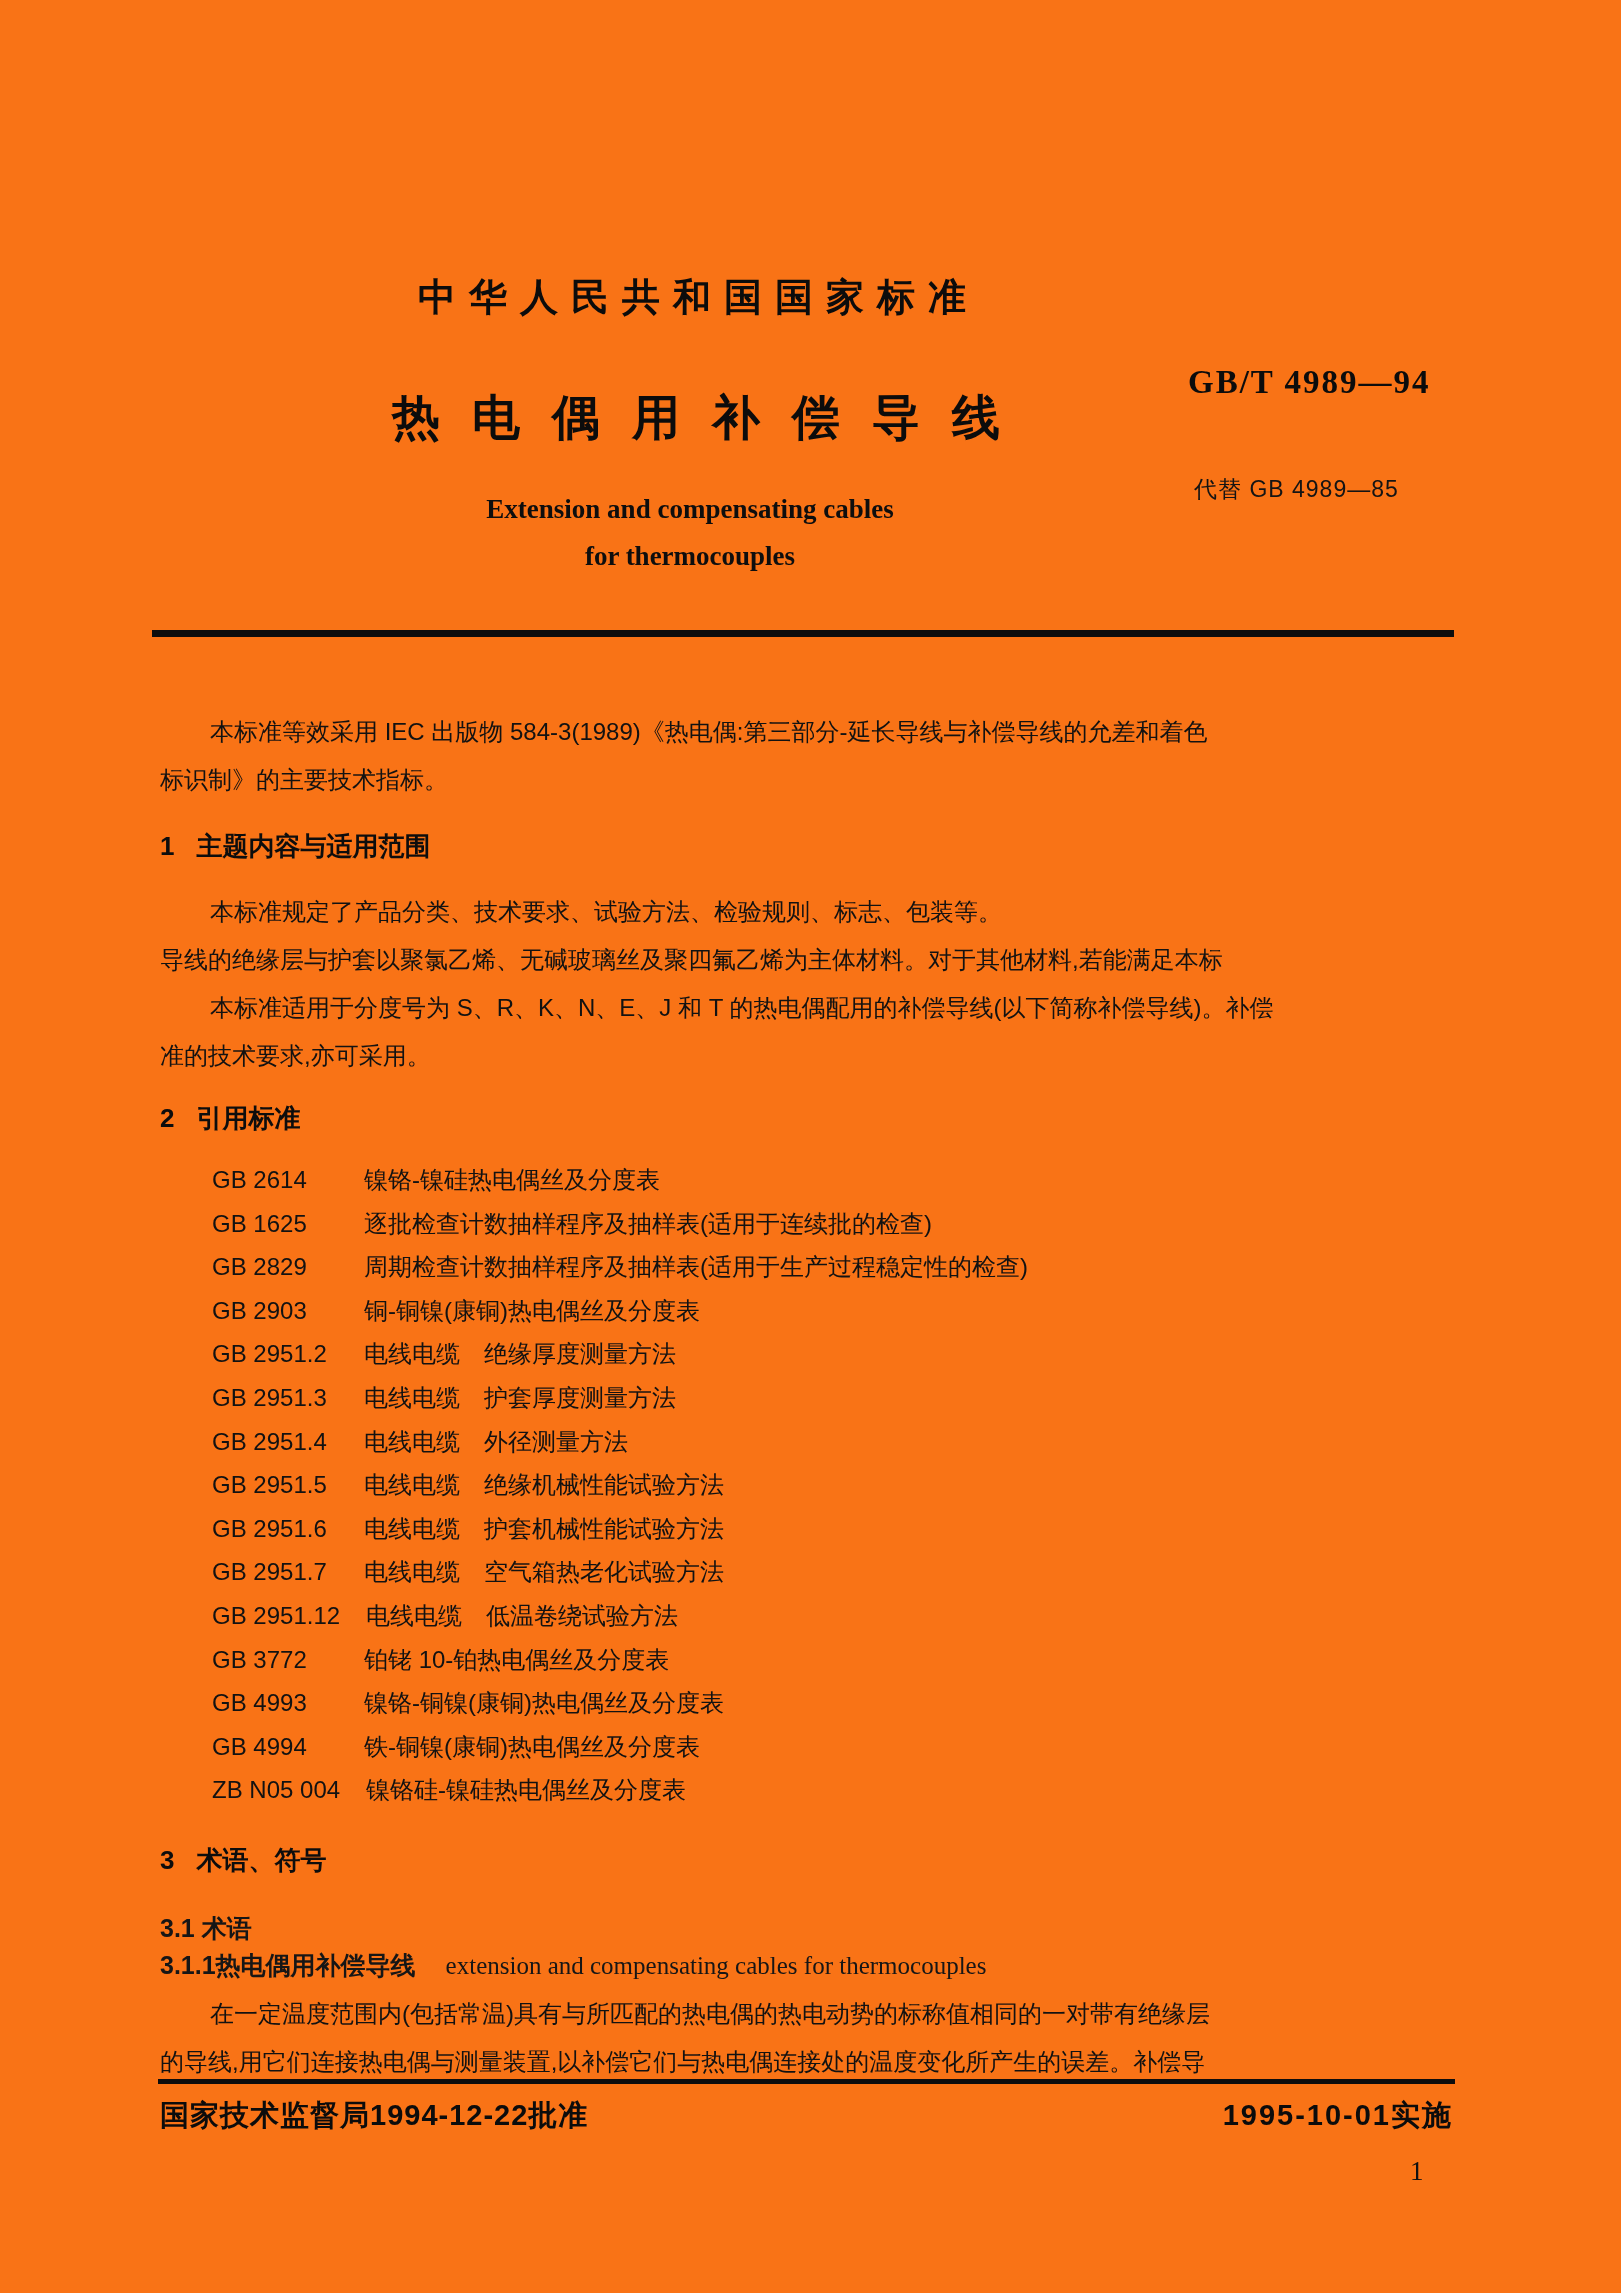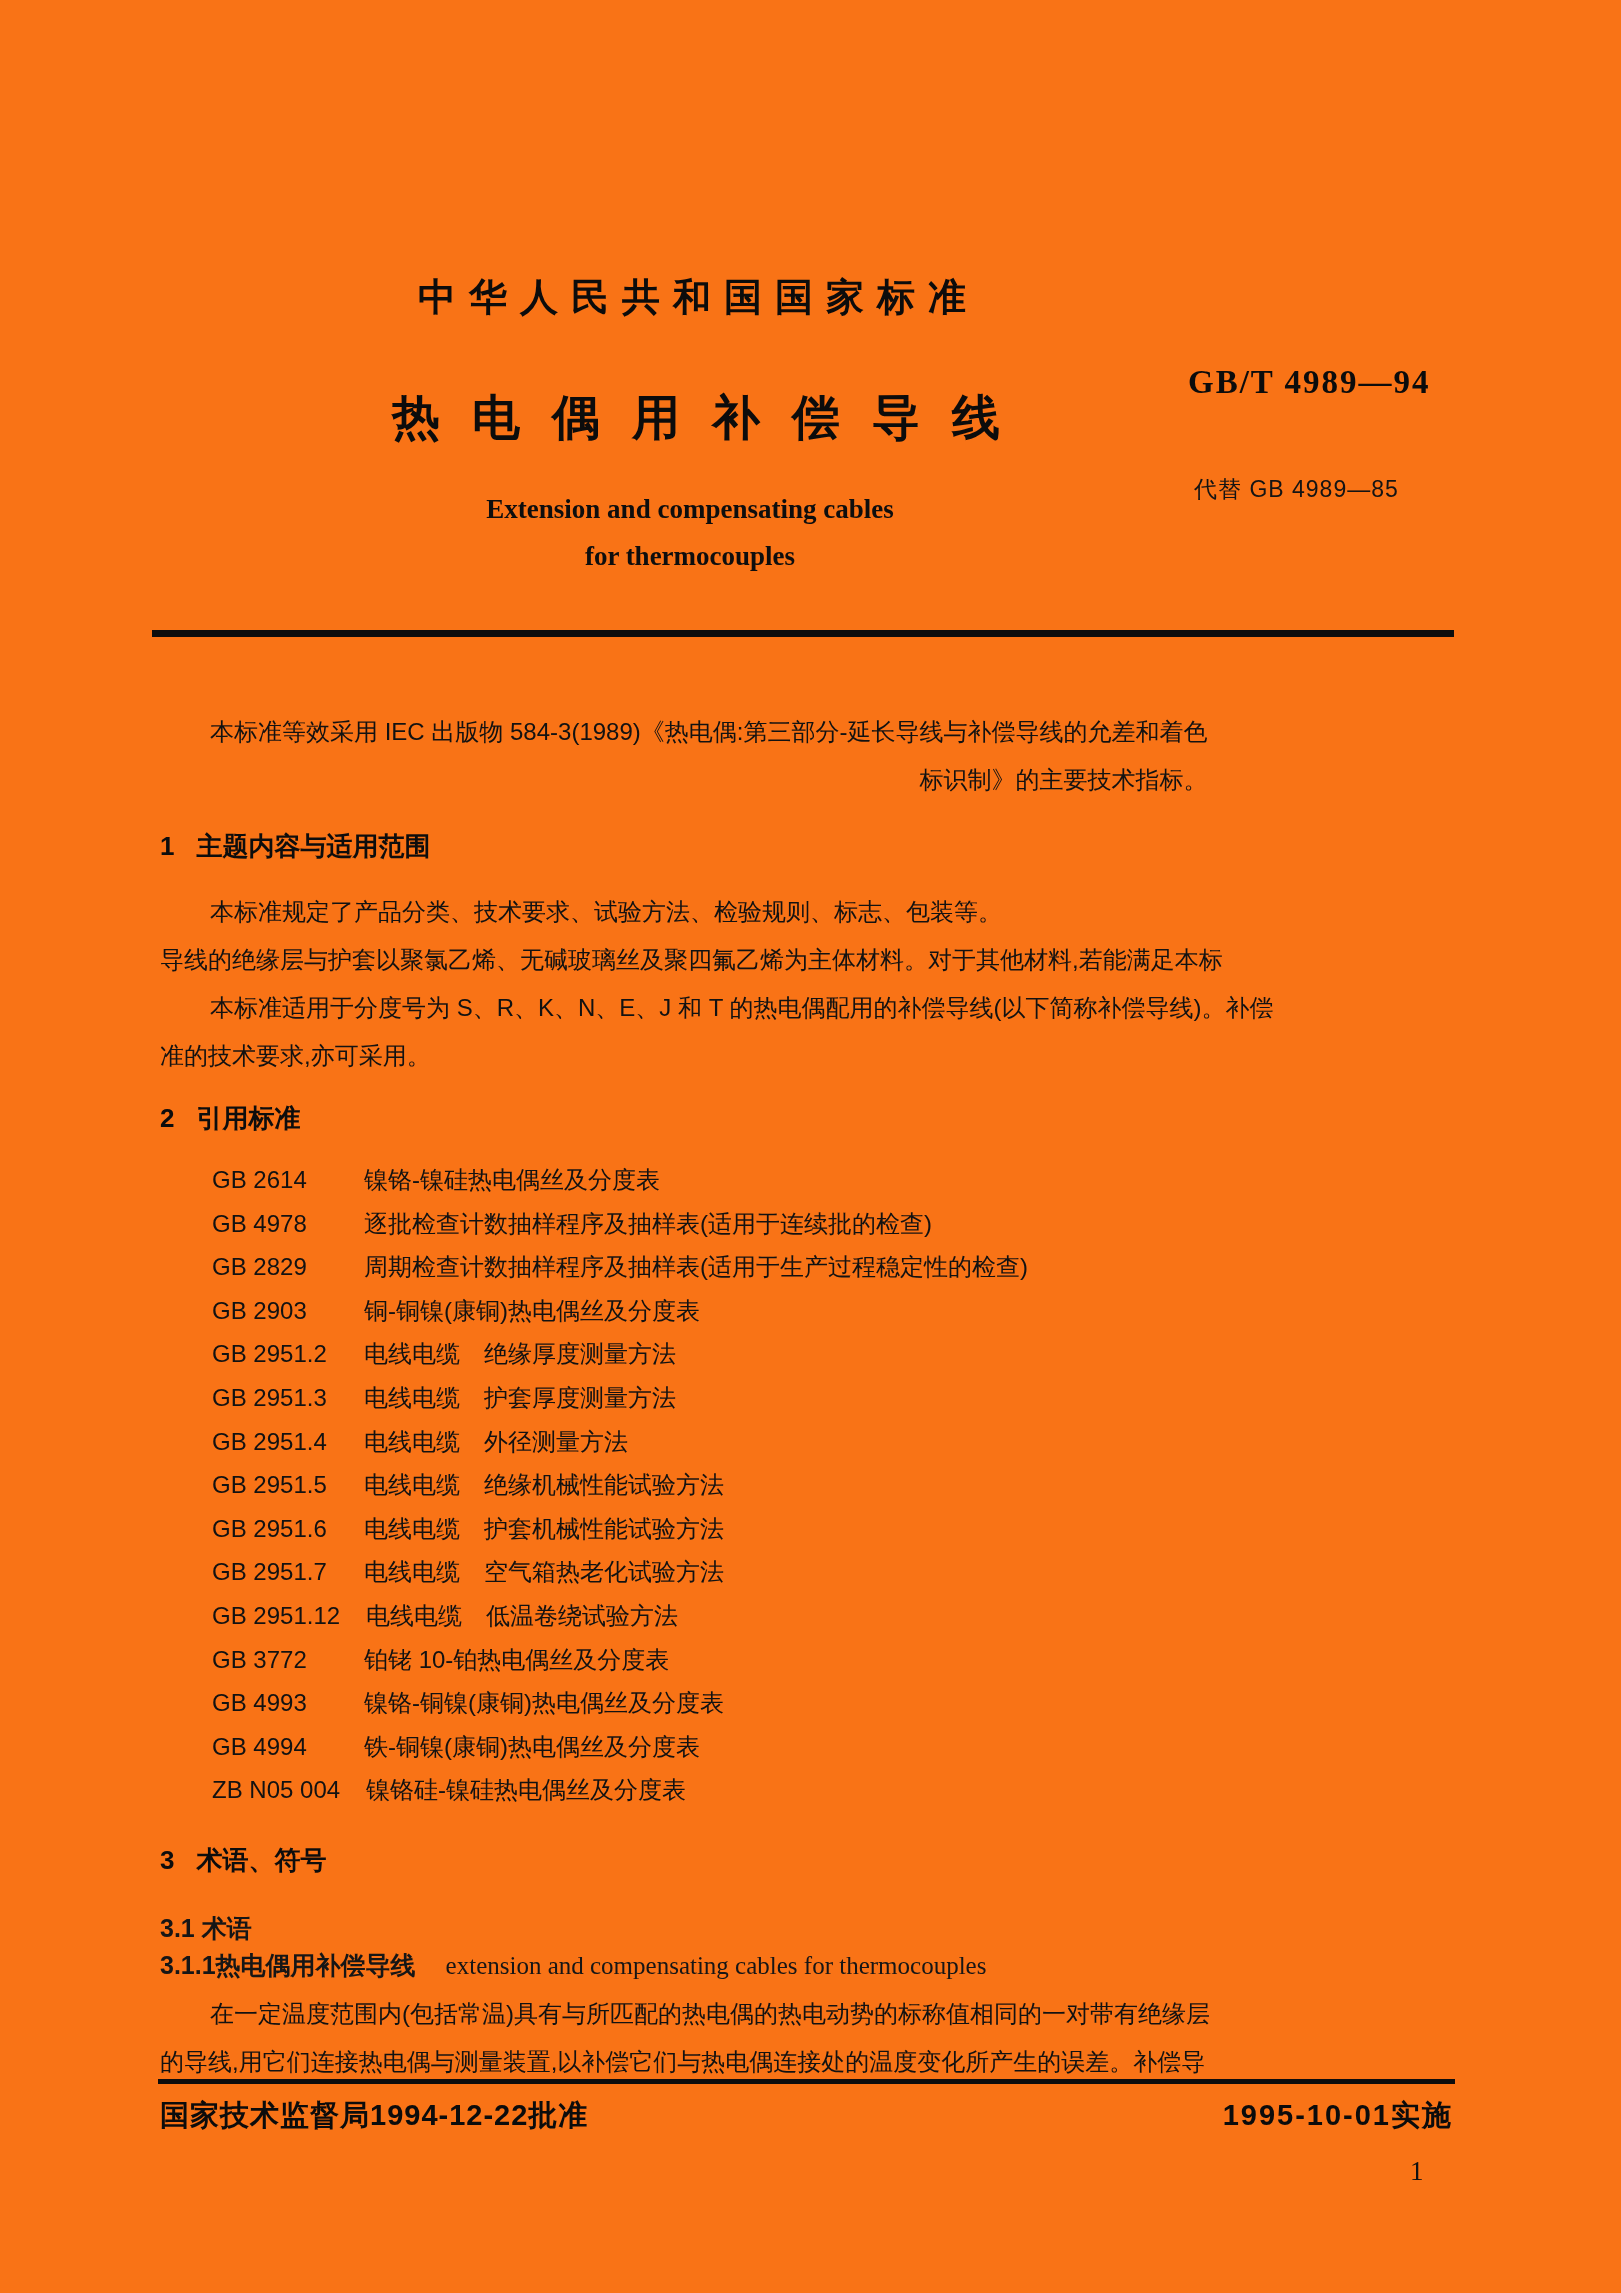--- a/index.html
+++ b/index.html
@@ -55,21 +55,21 @@
   .rule-top {
     position: absolute;
     top: 630px; left: 152px; width: 1302px; height: 7px;
     background: #0d0d0d;
   }
 
   
   .body-line { font-size: 24px; line-height: 48px; color: #121212; }
   .indent { padding-left: 50px; }
 
-  .foreword { top: 708px; left: 160px; text-align: right; }
+  .foreword { top: 708px; left: 160px; }
   .h-num { display: inline-block; margin-right: 22px; }
   .heading {
     font-size: 26px; font-weight: bold; color: #0d0d0d;
     line-height: 48px;
   }
   .h1 { top: 822px; left: 160px; }
   .p1 { top: 888px; left: 160px; }
   .p2 { top: 936px; left: 160px; }
   .h2 { top: 1094px; left: 160px; }
 
@@ -146,21 +146,21 @@
     <div class="body-line indent">本标准适用于分度号为 S、R、K、N、E、J 和 T 的热电偶配用的补偿导线(以下简称补偿导线)。补偿</div>
     <div class="body-line">准的技术要求,亦可采用。</div>
   </div>
 
   <div class="abs heading h2">
     <span class="h-num">2</span><span>引用标准</span>
   </div>
 
   <div class="abs refs">
       <div class="ref-item"><span class="ref-code">GB 2614</span><span class="ref-title">镍铬-镍硅热电偶丝及分度表</span></div>
-      <div class="ref-item"><span class="ref-code">GB 4978</span><span class="ref-title">逐批检查计数抽样程序及抽样表(适用于连续批的检查)</span></div>
+      <div class="ref-item"><span class="ref-code">GB 1625</span><span class="ref-title">逐批检查计数抽样程序及抽样表(适用于连续批的检查)</span></div>
       <div class="ref-item"><span class="ref-code">GB 2829</span><span class="ref-title">周期检查计数抽样程序及抽样表(适用于生产过程稳定性的检查)</span></div>
       <div class="ref-item"><span class="ref-code">GB 2903</span><span class="ref-title">铜-铜镍(康铜)热电偶丝及分度表</span></div>
       <div class="ref-item"><span class="ref-code">GB 2951.2</span><span class="ref-title">电线电缆　绝缘厚度测量方法</span></div>
       <div class="ref-item"><span class="ref-code">GB 2951.3</span><span class="ref-title">电线电缆　护套厚度测量方法</span></div>
       <div class="ref-item"><span class="ref-code">GB 2951.4</span><span class="ref-title">电线电缆　外径测量方法</span></div>
       <div class="ref-item"><span class="ref-code">GB 2951.5</span><span class="ref-title">电线电缆　绝缘机械性能试验方法</span></div>
       <div class="ref-item"><span class="ref-code">GB 2951.6</span><span class="ref-title">电线电缆　护套机械性能试验方法</span></div>
       <div class="ref-item"><span class="ref-code">GB 2951.7</span><span class="ref-title">电线电缆　空气箱热老化试验方法</span></div>
       <div class="ref-item"><span class="ref-code">GB 2951.12</span><span class="ref-title">电线电缆　低温卷绕试验方法</span></div>
       <div class="ref-item"><span class="ref-code">GB 3772</span><span class="ref-title">铂铑 10-铂热电偶丝及分度表</span></div>

